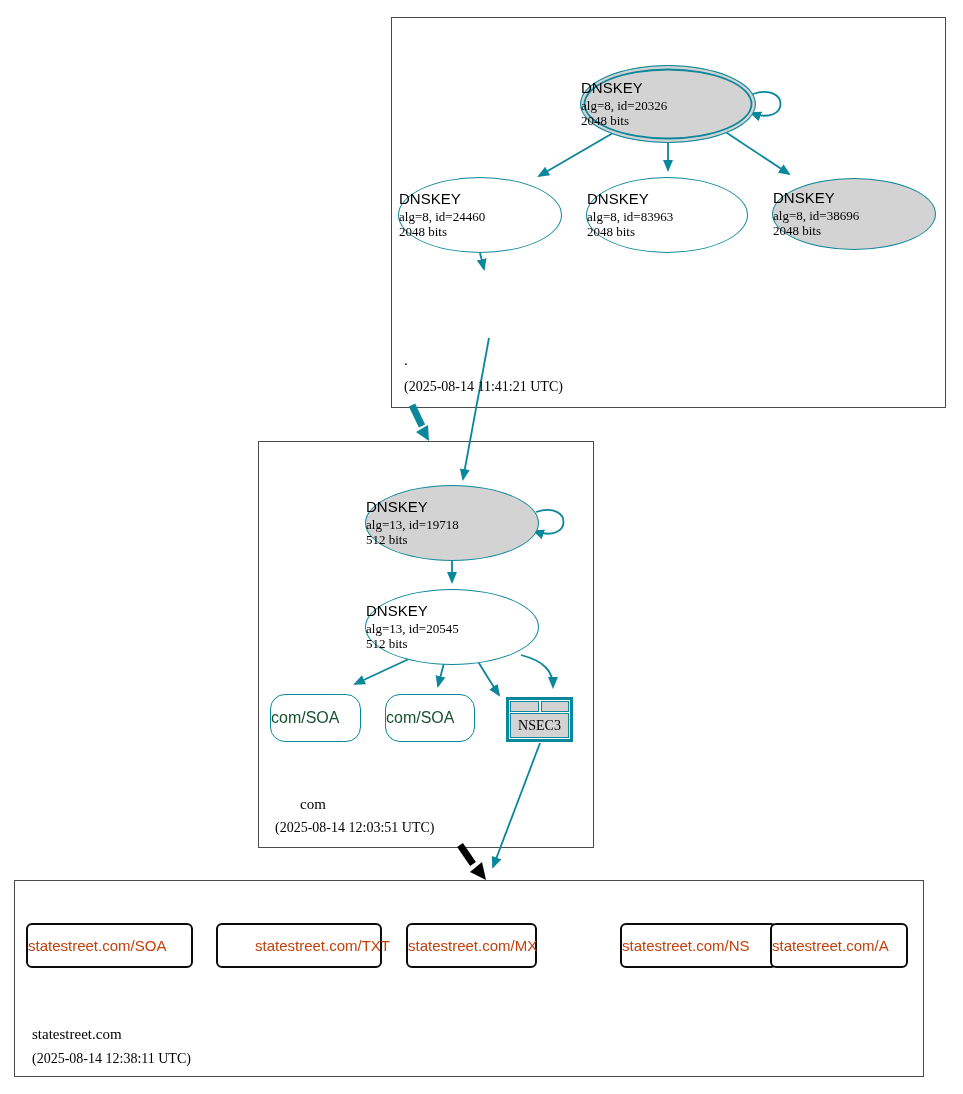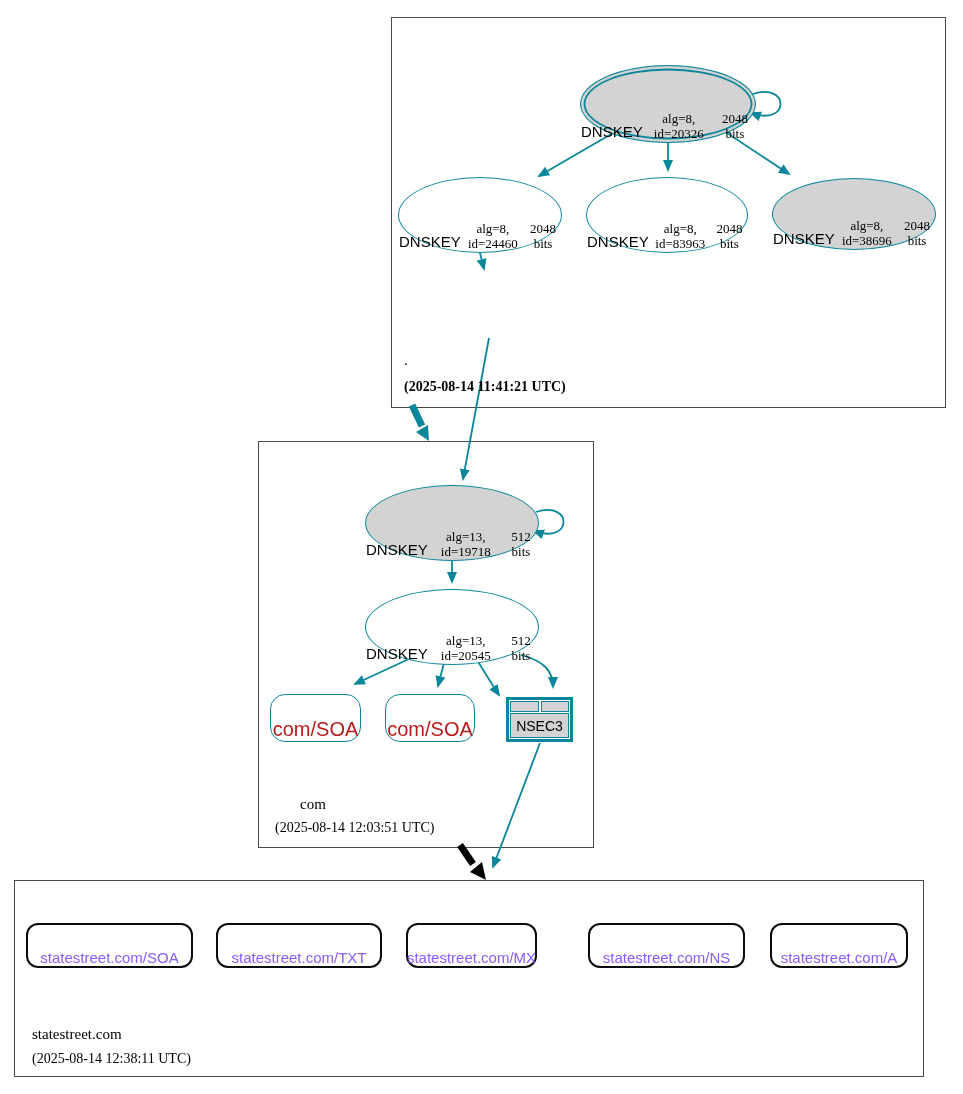--- a/index.html
+++ b/index.html
@@ -1,36 +1,36 @@
 <!DOCTYPE html>
 <html><head>
 <meta charset="utf-8">
 <style>
   :root { --teal:#0a879a; --gray:#d3d3d3; --boxborder:#4a4a4a; }
   html,body { margin:0; padding:0; background:#fff; }
   #canvas { position:relative; width:963px; height:1094px; background:#fff;
             font-family:"Liberation Sans",sans-serif; overflow:hidden; }
   .zone-box { position:absolute; border:1px solid var(--boxborder); box-sizing:border-box; }
   #edges { position:absolute; left:0; top:0; width:963px; height:1094px; }
-  .node { position:absolute; box-sizing:border-box; display:flex; flex-direction:row;
-          align-items:flex-end; justify-content:center; text-align:center; background:#fff; }
+  .node { position:absolute; box-sizing:border-box; display:flex; flex-direction:column;
+          align-items:flex-start; justify-content:center; text-align:center; background:#fff; }
   .ellipse { border-radius:50%; border:1.8px solid var(--teal); }
   .gray { background:var(--gray); }
   .double { box-shadow: inset 0 0 0 2.6px var(--gray), inset 0 0 0 4.4px var(--teal); }
   .node .title { font-size:15px; line-height:1.25; color:#000; }
   .node .detail { font-family:"Liberation Serif",serif; font-size:13px; line-height:1.2; color:#000; }
-  .rrset { border-radius:15px; border:1.8px solid var(--teal); font-size:20px; color:#b91c1c; }
-  .rrset-black { border-radius:12px; border:2px solid #0b0b0b; font-size:15px; color:#8b5cf6; }
+  .rrset { border-radius:15px; border:1.8px solid var(--teal); font-size:16px; color:#14532d; }
+  .rrset-black { border-radius:6px; border:2px solid #0b0b0b; font-size:15px; color:#c2410c; }
   .nsec3 { position:absolute; box-sizing:border-box; border:3px solid var(--teal);
            background:#fff; display:flex; flex-direction:column; padding:1px; gap:1px; }
   .nsec3-cells { display:flex; gap:2px; height:11px; }
   .nsec3-cells .cell { flex:1; border:1.5px solid var(--teal); background:var(--gray); box-sizing:border-box; }
   .nsec3-label { flex:1; border:1.5px solid var(--teal); background:var(--gray);
                  display:flex; align-items:center; justify-content:center;
-                 font-size:14px; color:#000; box-sizing:border-box; }
+                 font-size:14px; color:#000; box-sizing:border-box;font-family:Liberation Serif, serif; }
   .zone-name { position:absolute; font-family:"Liberation Serif",serif; font-size:15px; color:#000; }
   .zone-ts { position:absolute; font-family:"Liberation Serif",serif; font-size:14px; color:#000; }
 </style>
 </head>
 <body>
 
 <div id="canvas">
 
   <div class="zone-box" style="left:391px;top:17px;width:555px;height:391px;"></div>
   <div class="zone-box" style="left:258px;top:441px;width:336px;height:407px;"></div>
@@ -85,21 +85,21 @@
     <span class="title">DNSKEY</span>
     <span class="detail">alg=8, id=83963</span>
     <span class="detail">2048 bits</span>
   </div>
   <div class="node ellipse gray" style="left:772px;top:178px;width:164px;height:72px;">
     <span class="title">DNSKEY</span>
     <span class="detail">alg=8, id=38696</span>
     <span class="detail">2048 bits</span>
   </div>
   <div class="zone-name" style="left:404px;top:352px;">.</div>
-  <div class="zone-ts" style="left:404px;top:379px;font-weight:bold;">(2025-08-14 11:41:21 UTC)</div>
+  <div class="zone-ts" style="left:404px;top:379px;">(2025-08-14 11:41:21 UTC)</div>
 
   <div class="node ellipse gray" style="left:365px;top:485px;width:174px;height:76px;">
     <span class="title">DNSKEY</span>
     <span class="detail">alg=13, id=19718</span>
     <span class="detail">512 bits</span>
   </div>
   <div class="node ellipse" style="left:365px;top:589px;width:174px;height:76px;">
     <span class="title">DNSKEY</span>
     <span class="detail">alg=13, id=20545</span>
     <span class="detail">512 bits</span>
@@ -116,27 +116,27 @@
       <span class="cell"></span>
     </div>
     <div class="nsec3-label">NSEC3</div>
   </div>
   <div class="zone-name" style="left:275px;top:796px;margin-left:25px;">com</div>
   <div class="zone-ts" style="left:275px;top:820px;">(2025-08-14 12:03:51 UTC)</div>
 
   <div class="node rrset-black" style="left:26px;top:923px;width:167px;height:45px;">
     <span>statestreet.com/SOA</span>
   </div>
-  <div class="node rrset-black" style="left:216px;top:923px;width:166px;height:45px;">
+  <div class="node rrset-black" style="left:216px;top:923px;width:166px;height:45px;padding-left:37px;">
     <span>statestreet.com/TXT</span>
   </div>
   <div class="node rrset-black" style="left:406px;top:923px;width:131px;height:45px;">
     <span>statestreet.com/MX</span>
   </div>
-  <div class="node rrset-black" style="left:588px;top:923px;width:157px;height:45px;">
+  <div class="node rrset-black" style="left:620px;top:923px;width:157px;height:45px;">
     <span>statestreet.com/NS</span>
   </div>
   <div class="node rrset-black" style="left:770px;top:923px;width:138px;height:45px;">
     <span>statestreet.com/A</span>
   </div>
   <div class="zone-name" style="left:32px;top:1026px;">statestreet.com</div>
   <div class="zone-ts" style="left:32px;top:1051px;">(2025-08-14 12:38:11 UTC)</div>
 
 </div>
 

